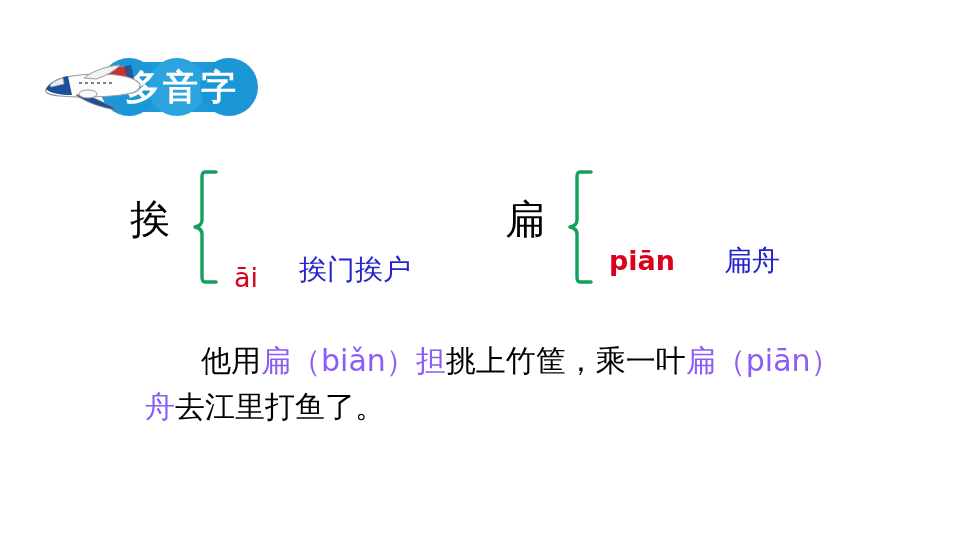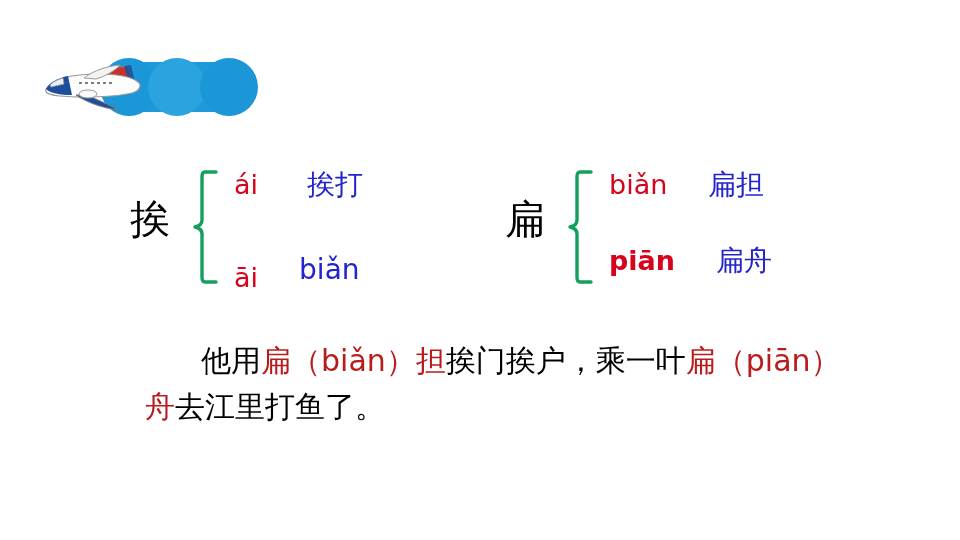--- a/index.html
+++ b/index.html
@@ -126,49 +126,50 @@
     vertical-align: middle;
     font-family: "DejaVu Sans", sans-serif;
   }
   #group-ai  .entry.top    .pinyin { width: 54px; }
   #group-ai  .entry.bottom .pinyin { width: 54px; margin-top: 17px; }
   #group-bian .entry.top   .pinyin { width: 76px; }
   #group-bian .entry.bottom .pinyin{ width: 76px; font-weight: bold; }
   #group-ai  .entry.top    .example { margin-left: 14px; }
   #group-ai  .entry.bottom .example { margin-left: 6px; }
   #group-bian .entry.top   .example { margin-left: 18px; }
-  #group-bian .entry.bottom .example{ margin-left: 26px; }
+  #group-bian .entry.bottom .example{ margin-left: 34px; }
 
   
   #sentence {
     position: absolute;
     left: 145px;
     top: 338px;
     width: 710px;
     font-size: 30px;
     line-height: 46px;
     color: #000000;
     text-indent: 56px;
     font-family: "DejaVu Sans", sans-serif;
     letter-spacing: 0px;
   }
-  #sentence .hl { color: #b91c1c; }
+  #sentence .hl { color: #8b5cf6; }
 </style>
 </head>
 <body>
 
 <div id="logo-banner">
 
   <div id="logo-pills">
     <div id="logo-pill-bridge"></div>
     <div class="logo-pill p1"></div>
     <div class="logo-pill p2"></div>
     <div class="logo-pill p3"></div>
   </div>
 
+  <div id="logo-text">多音字</div>
 
   <svg id="plane-icon" viewBox="0 0 132 52" xmlns="http://www.w3.org/2000/svg">
 
     <path d="M78 6 L96 4 L101 26 L80 25 Z" fill="#C9322C" stroke="#8E8E8E" stroke-width="1"></path>
     <path d="M92 4 L99 3 L104 25 L98 25 Z" fill="#1C4E9C" opacity="0.85"></path>
 
     <path d="M14 27 C20 17 40 12 66 12 C86 12 100 15 106 20 C110 23 108 29 100 31
              C84 35 48 36 28 34 C18 33 12 31 14 27 Z" fill="#FDFDFD" stroke="#9A9A9A" stroke-width="1.2"></path>
 
     <path d="M14 27 C18 20 26 16 36 14 L40 33 C28 33 18 31 14 27 Z" fill="#1C4E9C"></path>
@@ -193,43 +194,35 @@
 </div>
 
 <div class="char-group" id="group-ai">
 
   <div class="headword">挨</div>
 
   <svg class="brace" viewBox="0 0 26 116" xmlns="http://www.w3.org/2000/svg" fill="none" stroke="#12A05C" stroke-width="3.4" stroke-linecap="round" stroke-linejoin="round">
     <path d="M24 3 L13 3 C11 3 10 5 10 8 L10 51 C10 55 8 57 3 58 C8 59 10 61 10 65 L10 108 C10 111 11 113 13 113 L24 113"></path>
   </svg>
 
-  <div class="entry top">
-    <span class="pinyin">ái</span>
-    <span class="example">挨打</span>
-  </div>
 
   <div class="entry bottom">
     <span class="pinyin">āi</span>
-    <span class="example">biǎn</span>
+    <span class="example">挨门挨户</span>
   </div>
 </div>
 
 <div class="char-group" id="group-bian">
 
   <div class="headword">扁</div>
 
   <svg class="brace" viewBox="0 0 26 116" xmlns="http://www.w3.org/2000/svg" fill="none" stroke="#12A05C" stroke-width="3.4" stroke-linecap="round" stroke-linejoin="round">
     <path d="M24 3 L13 3 C11 3 10 5 10 8 L10 51 C10 55 8 57 3 58 C8 59 10 61 10 65 L10 108 C10 111 11 113 13 113 L24 113"></path>
   </svg>
 
-  <div class="entry top">
-    <span class="pinyin">biǎn</span>
-    <span class="example">扁担</span>
-  </div>
 
   <div class="entry bottom">
     <span class="pinyin">piān</span>
     <span class="example">扁舟</span>
   </div>
 </div>
 
-<div id="sentence"><span>他用</span><span class="hl">扁（biǎn）担</span><span>挨门挨户，乘一叶</span><span class="hl">扁（piān）舟</span><span>去江里打鱼了。</span></div>
+<div id="sentence"><span>他用</span><span class="hl">扁（biǎn）担</span><span>挑上竹筐，乘一叶</span><span class="hl">扁（piān）舟</span><span>去江里打鱼了。</span></div>
 
 </body></html>

